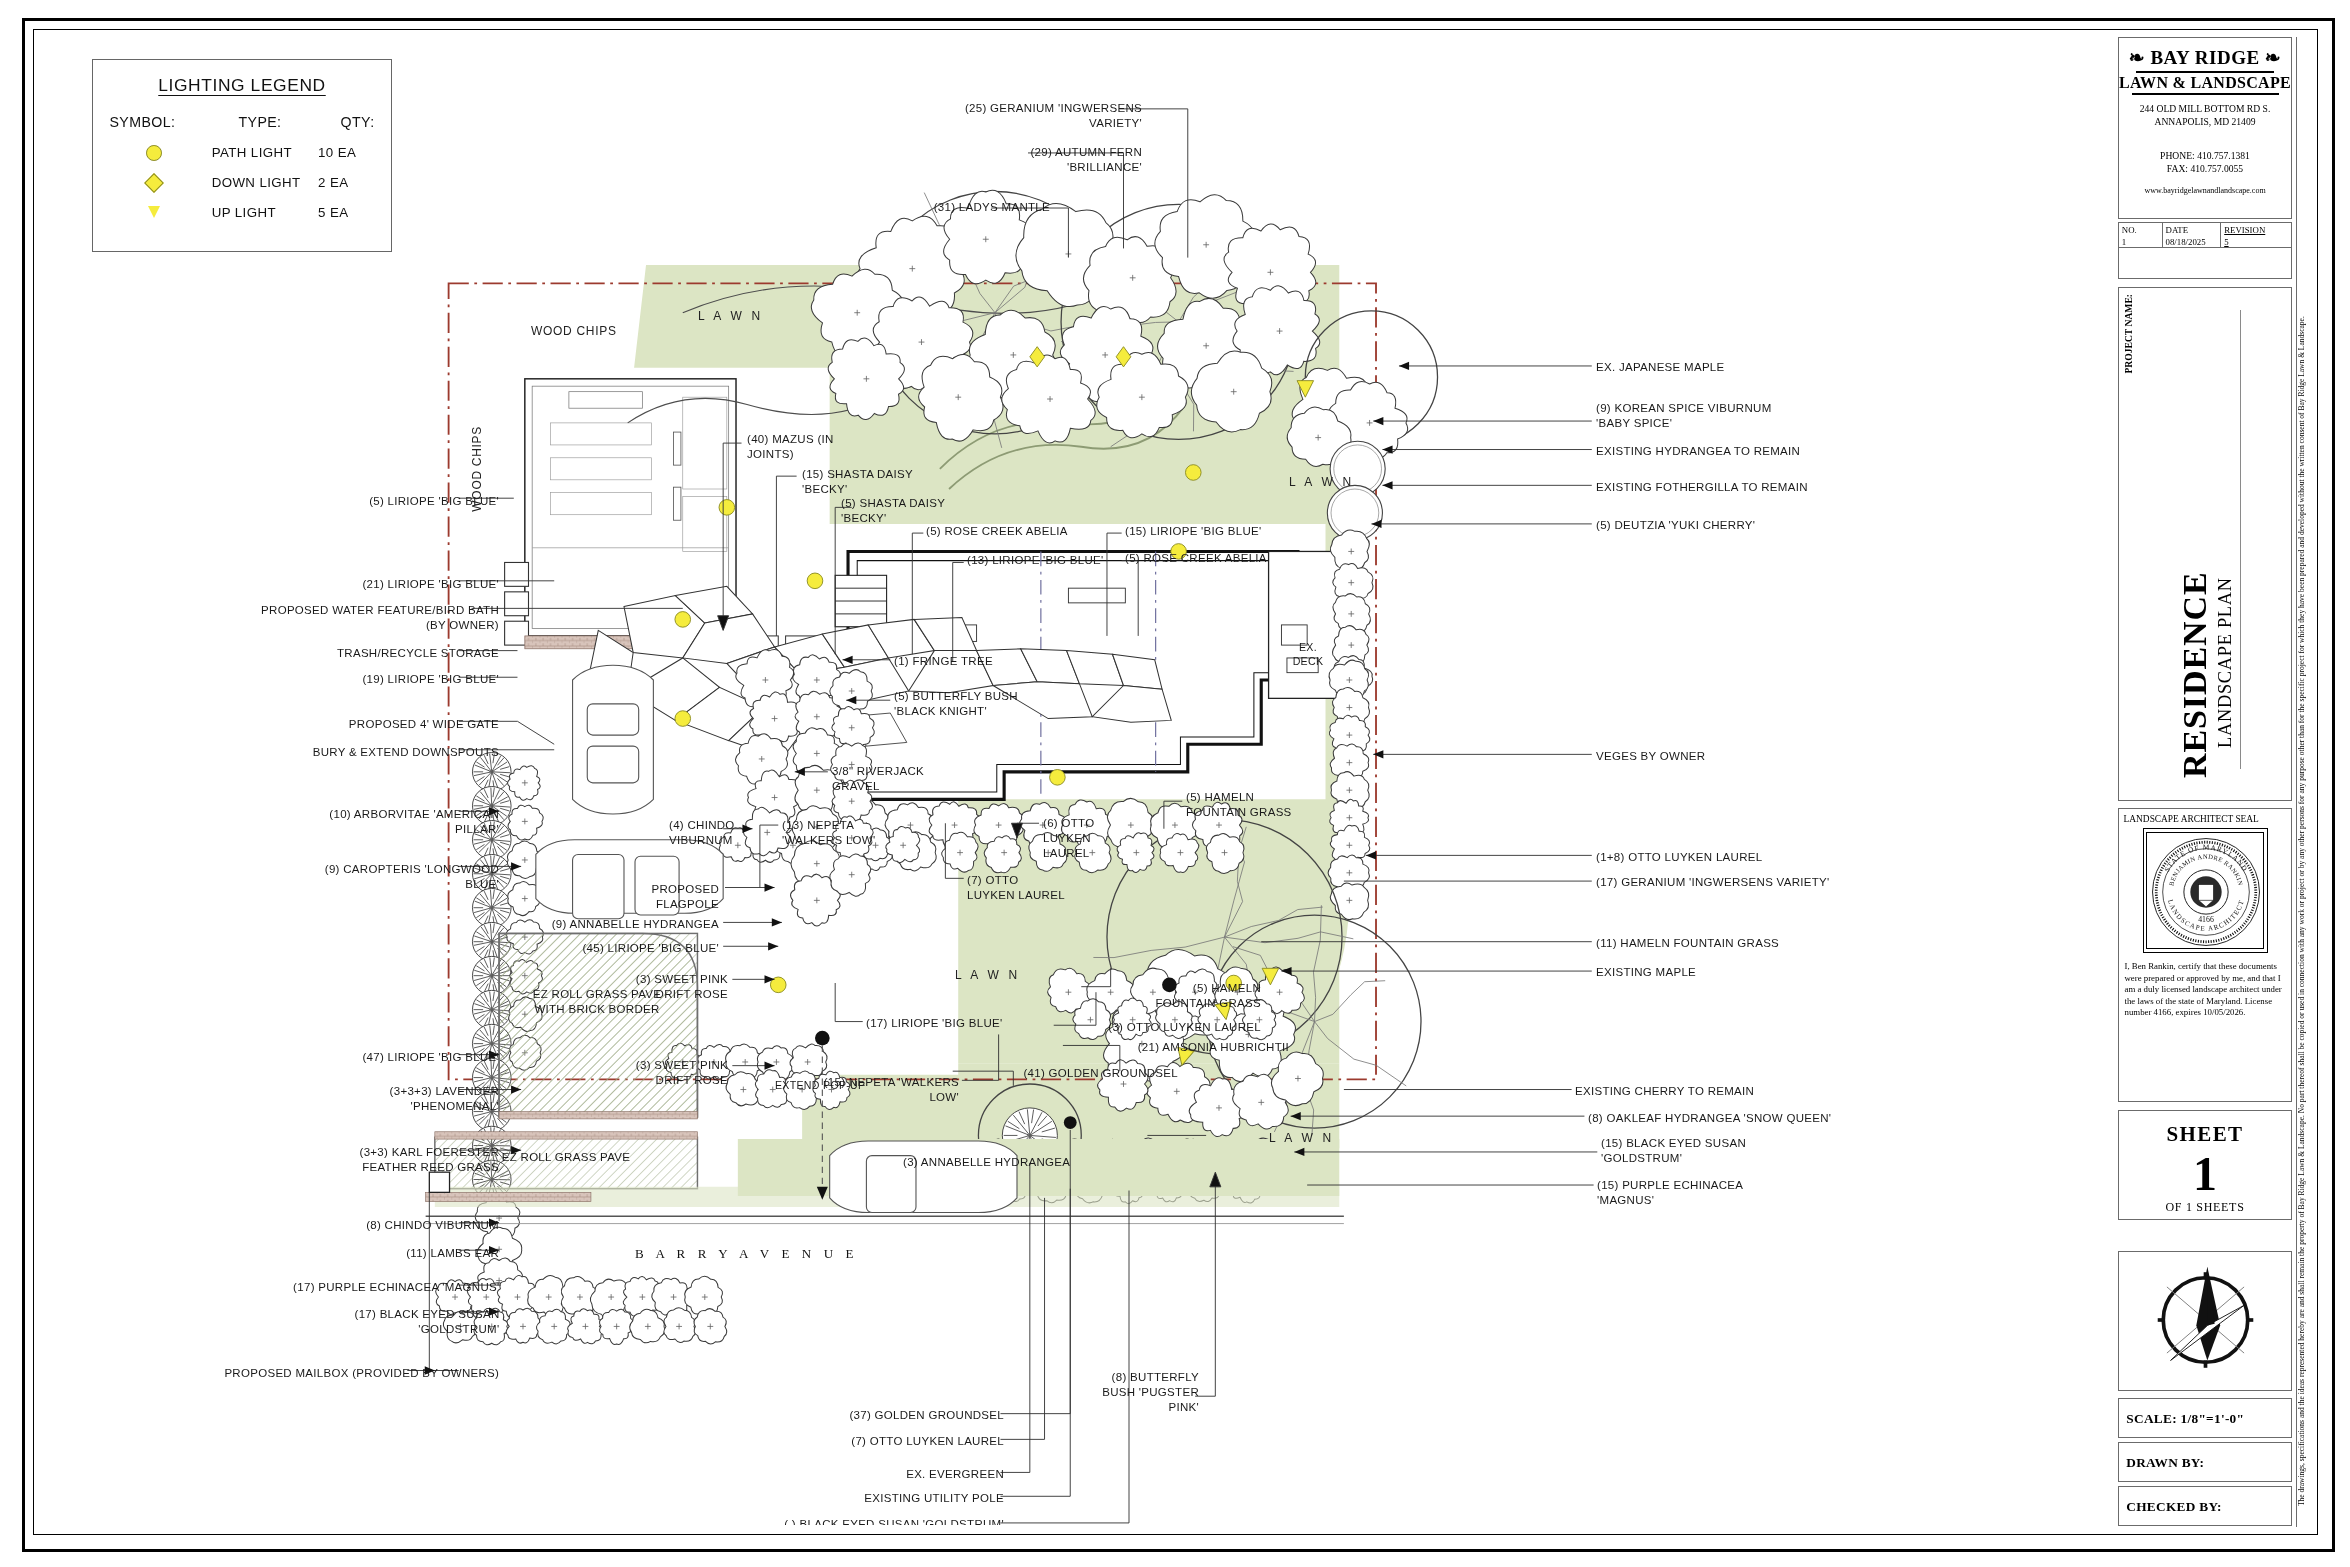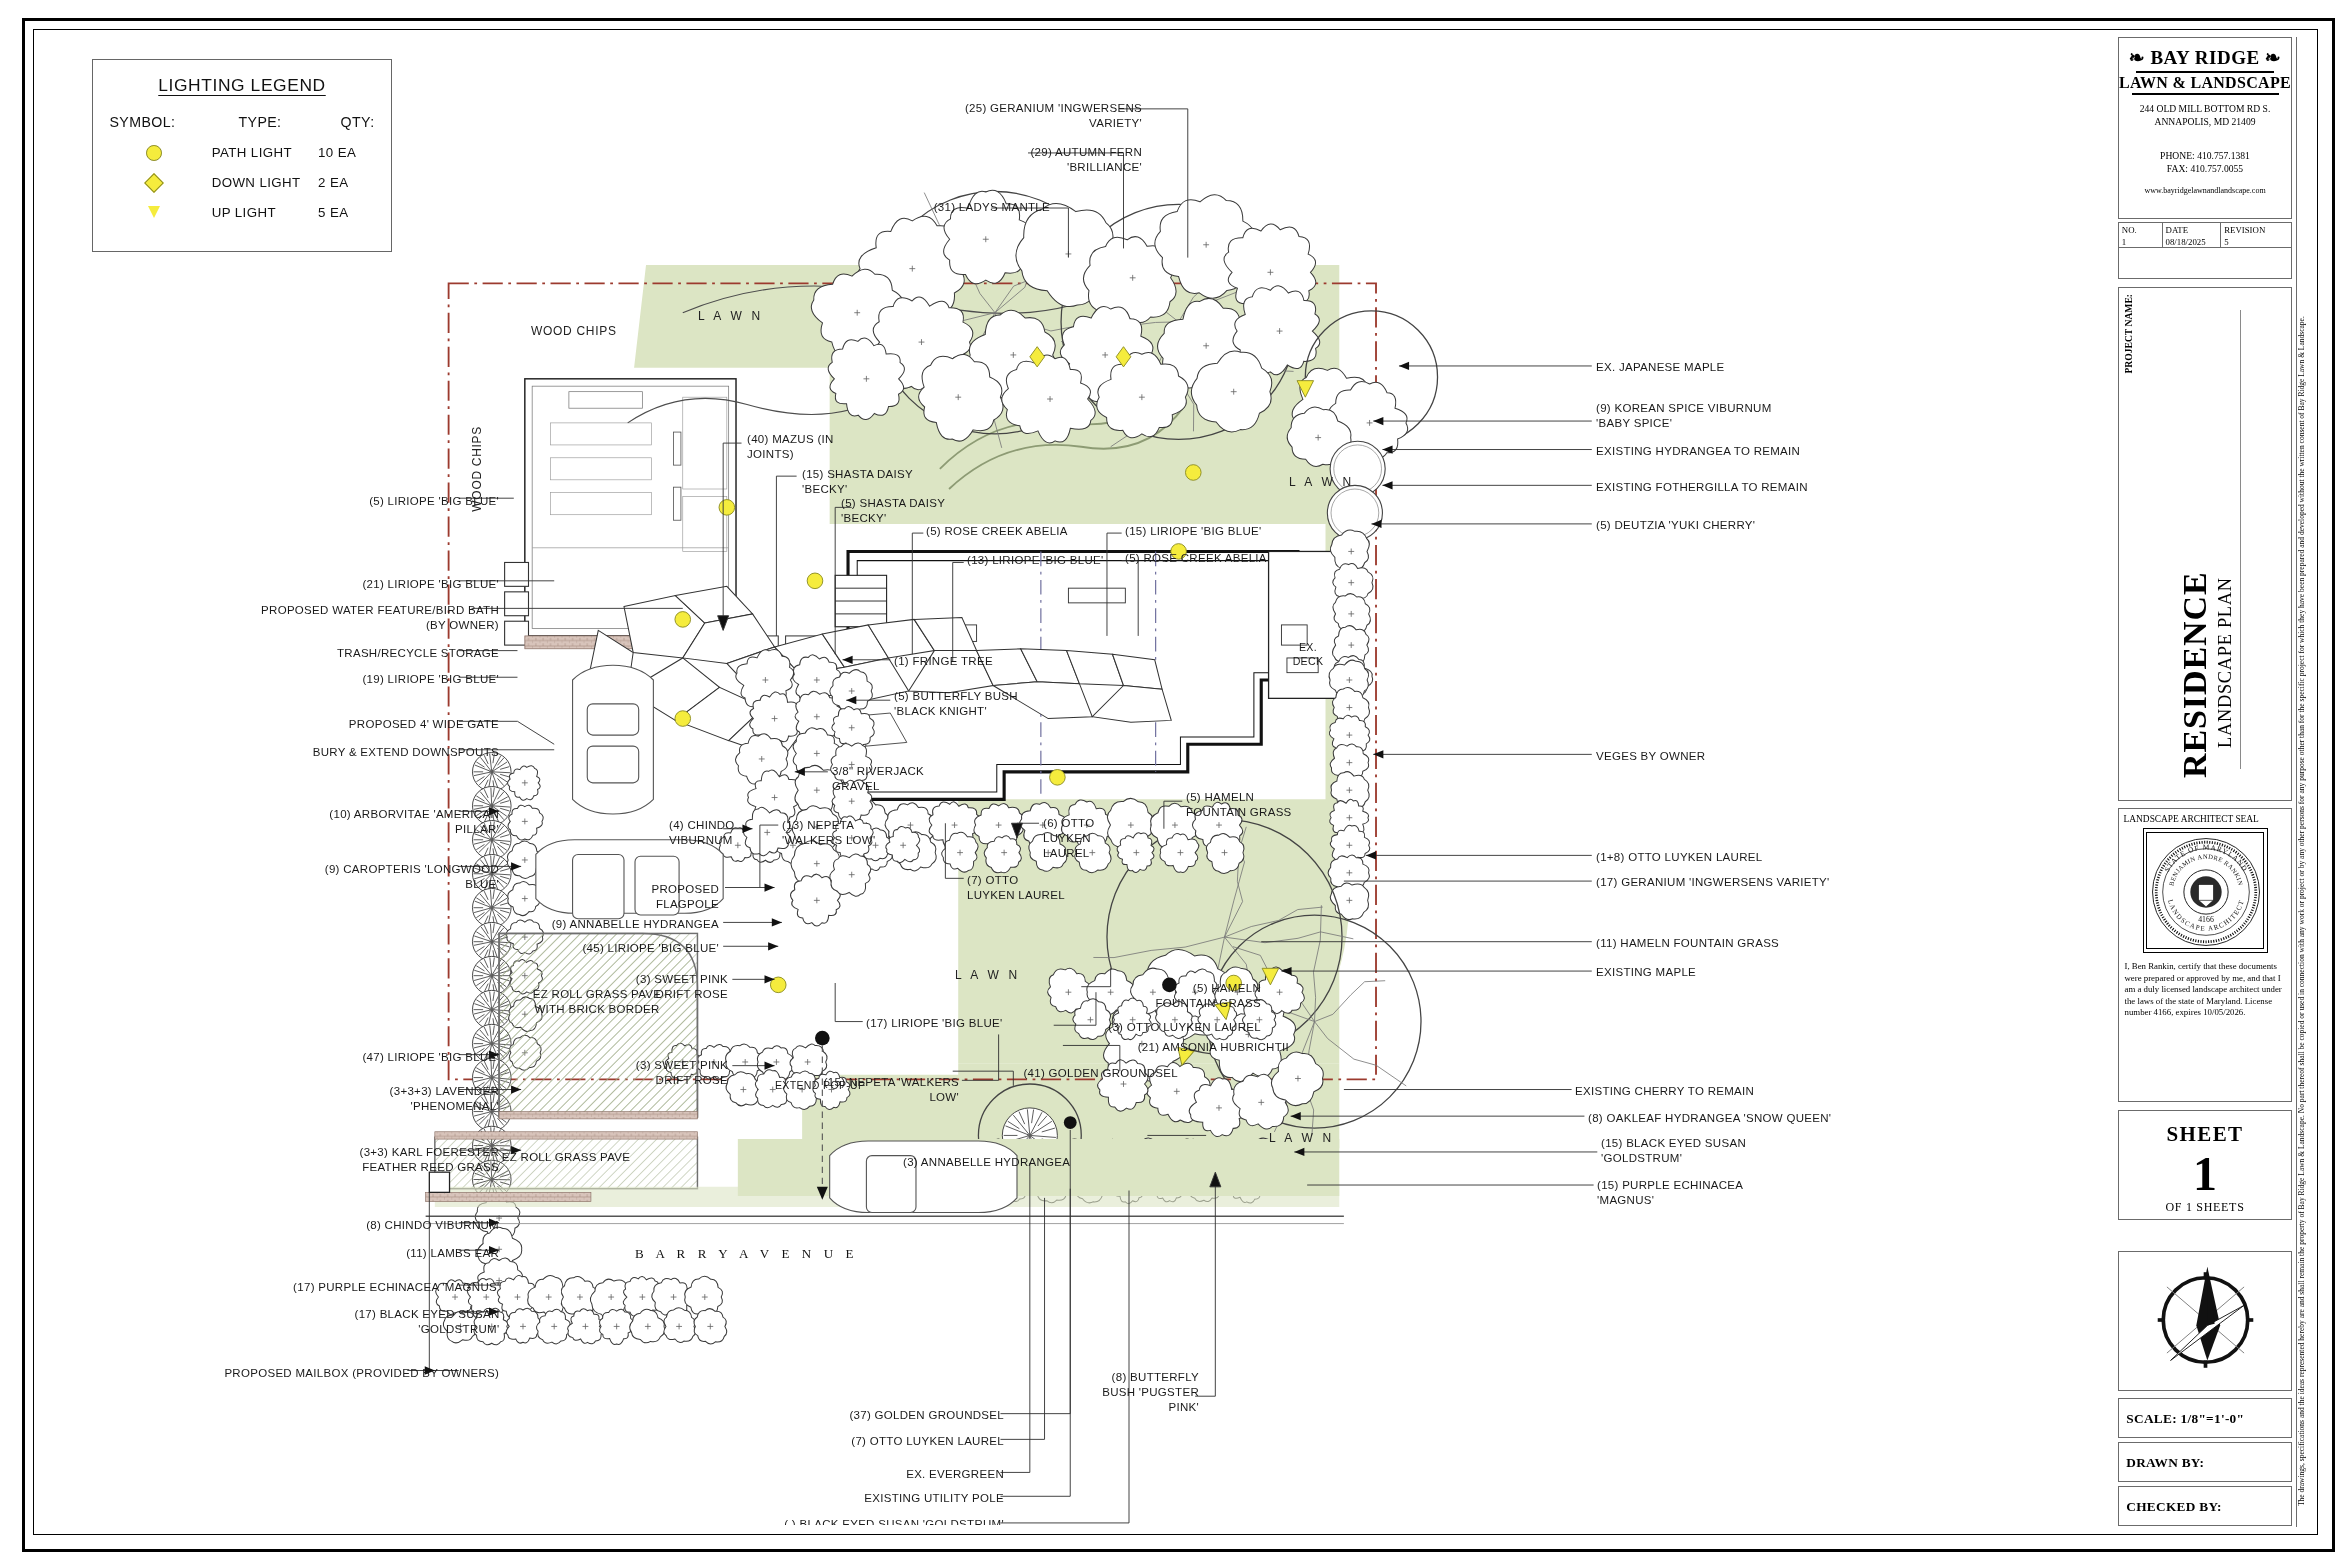--- a/index.html
+++ b/index.html
@@ -44,35 +44,35 @@
   .area-lbl.small{letter-spacing:0.6px;}
   .street-lbl{position:absolute;font-family:"Liberation Serif",serif;font-size:13px;letter-spacing:4.6px;color:#111;}
 
   
   #titleblock{position:absolute;left:2118px;top:37px;width:198px;height:1490px;}
   .tb-box{position:absolute;left:0;border:1.4px solid #6b6b6b;background:#fff;box-sizing:border-box;}
   .tb-logo{top:0;width:174px;height:182px;}
   .logo-name{text-align:center;font-family:"Liberation Serif",serif;font-weight:bold;
       font-size:19px;letter-spacing:0.5px;margin-top:8.3px;color:#000;}
   .logo-rule{width:138px;height:1.5px;background:#000;margin:1.8px auto 0;}
-  .logo-name2{text-align:left;font-family:"Liberation Serif",serif;font-weight:bold;
+  .logo-name2{text-align:center;font-family:"Liberation Serif",serif;font-weight:bold;
       font-size:16px;letter-spacing:0.3px;margin-top:1.8px;color:#000;}
   .logo-rule2{width:147px;height:1.5px;background:#000;margin:0.9px auto 0;}
   .logo-addr{text-align:center;font-family:"Liberation Serif",serif;font-size:9.6px;
       margin-top:8.3px;line-height:1.35;color:#000;}
   .logo-phone{text-align:center;font-family:"Liberation Serif",serif;font-size:9.6px;
       margin-top:21px;line-height:1.35;color:#000;}
   .logo-web{text-align:center;font-family:"Liberation Serif",serif;font-size:8px;margin-top:10px;color:#000;}
 
   .tb-rev{top:185px;width:174px;height:57px;}
   .rev-head{display:flex;font-family:"Liberation Serif",serif;font-size:8.8px;color:#000;}
   .rev-head>div{padding:1.8px 2.8px;box-sizing:border-box;}
   .rev-c1{width:44px;border-right:0.9px solid #6b6b6b;}
   .rev-c2{width:59px;border-right:0.9px solid #6b6b6b;}
-  .rev-c3{width:70px;}
+  .rev-c3{width:70px;text-decoration:underline;}
   .rev-body{display:flex;font-family:"Liberation Serif",serif;font-size:8.8px;color:#000;}
   .rev-body>div{padding:0 2.8px 1.8px;box-sizing:border-box;}
   .rev-sep{position:absolute;left:0;top:24px;width:173px;height:0.9px;background:#6b6b6b;}
 
   .tb-project{top:250px;width:174px;height:514px;}
   .proj-label{position:absolute;left:3.7px;top:5.5px;font-family:"Liberation Serif",serif;
       font-size:9.6px;font-weight:bold;color:#000;writing-mode:vertical-rl;transform:rotate(180deg);}
   .proj-title{position:absolute;left:57px;top:22px;height:468px;
       writing-mode:vertical-rl;transform:rotate(180deg);
       font-family:"Liberation Serif",serif;font-weight:bold;font-size:34px;letter-spacing:0.9px;color:#000;}

